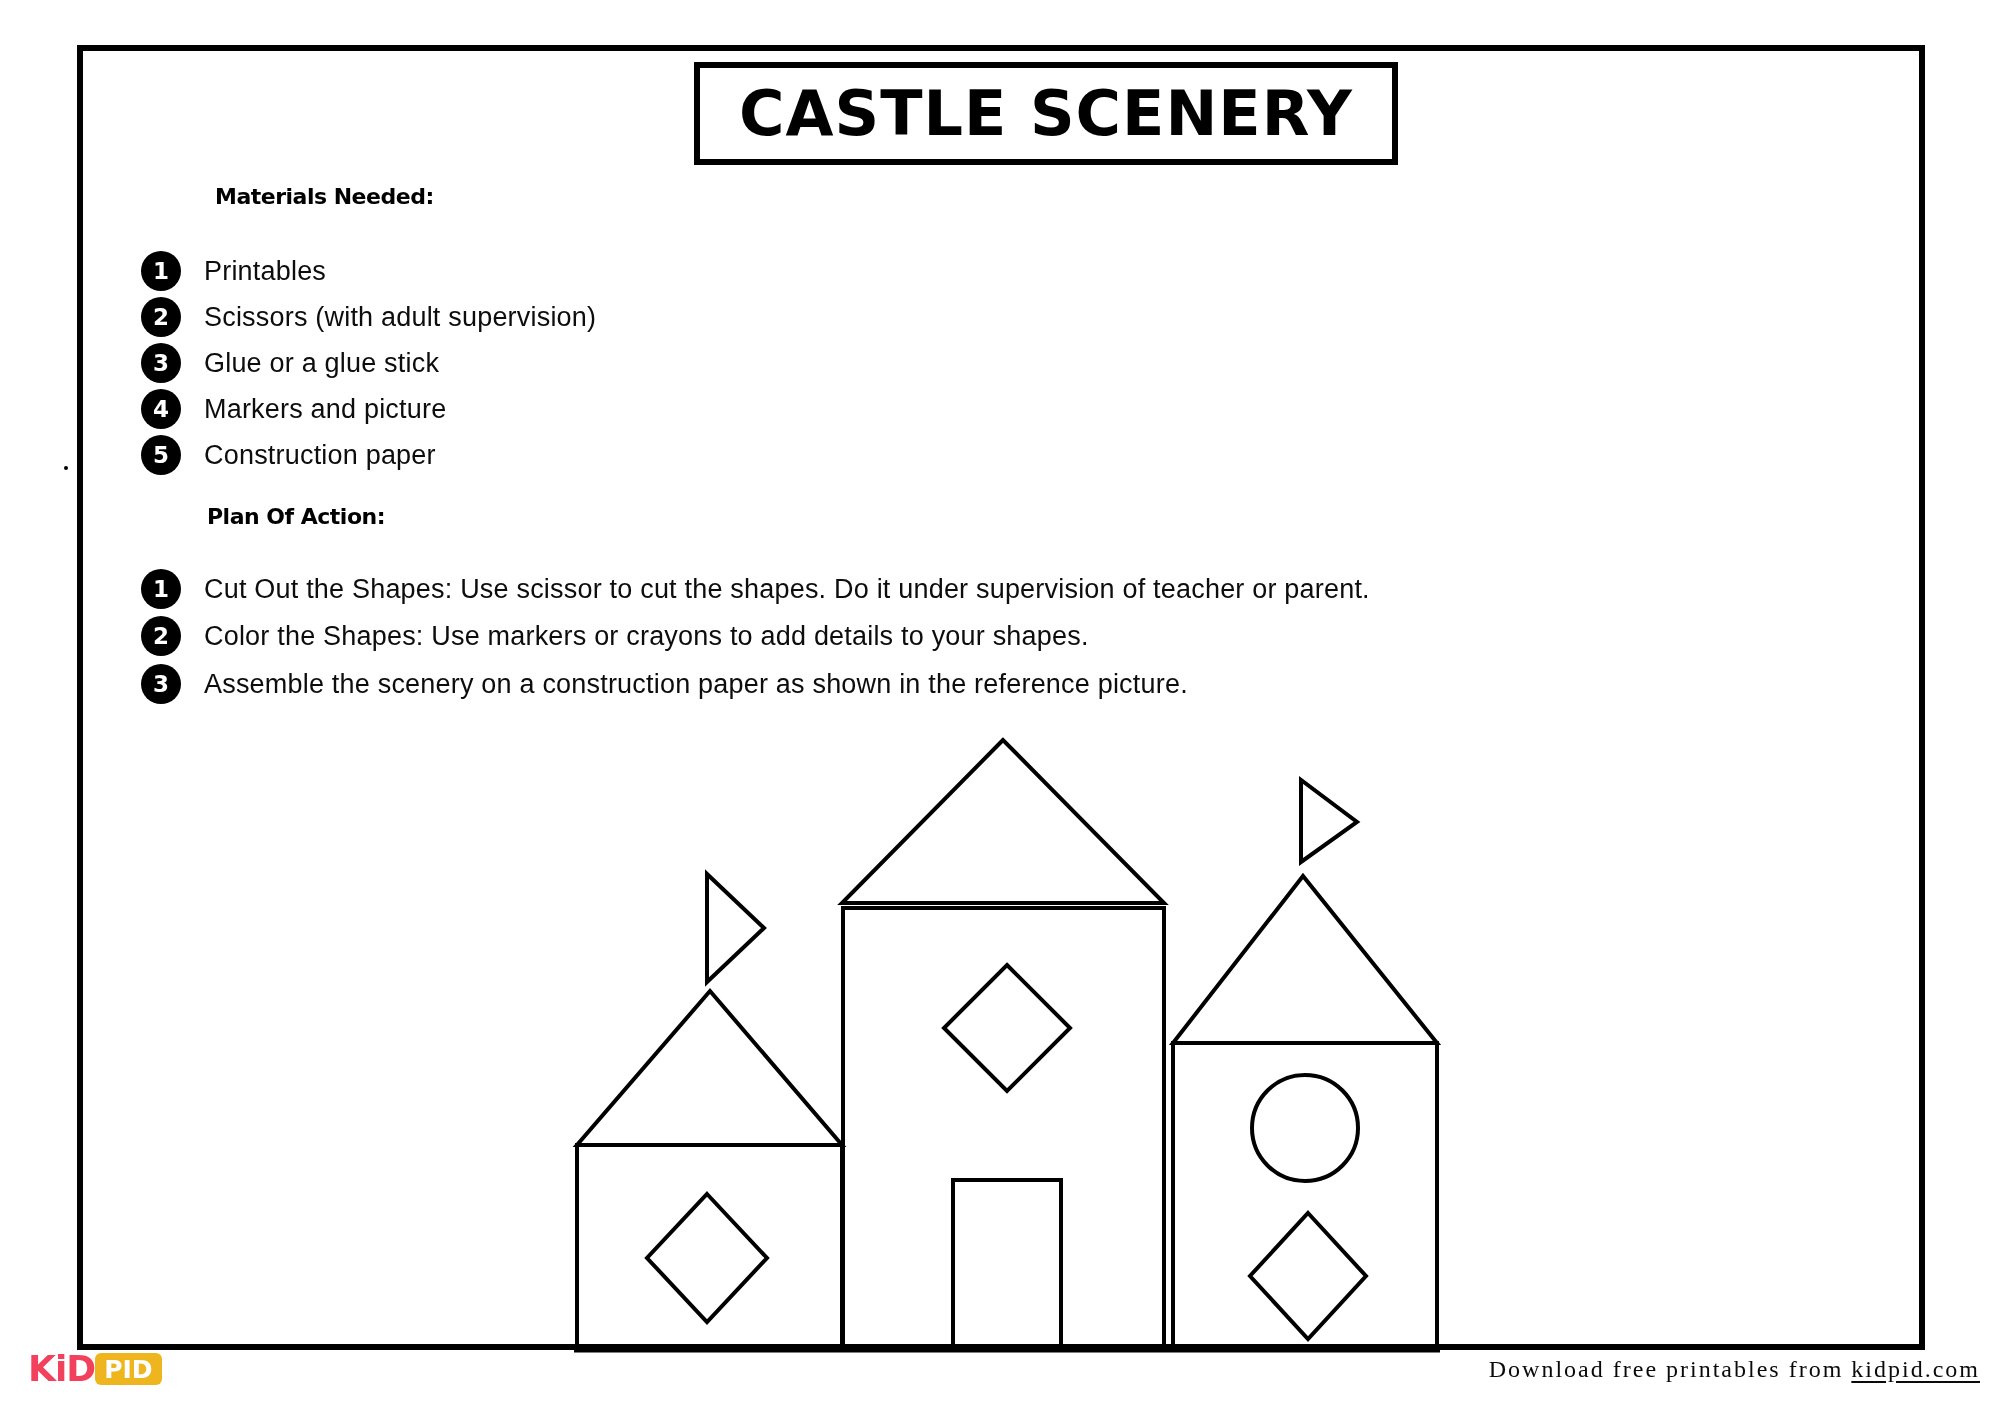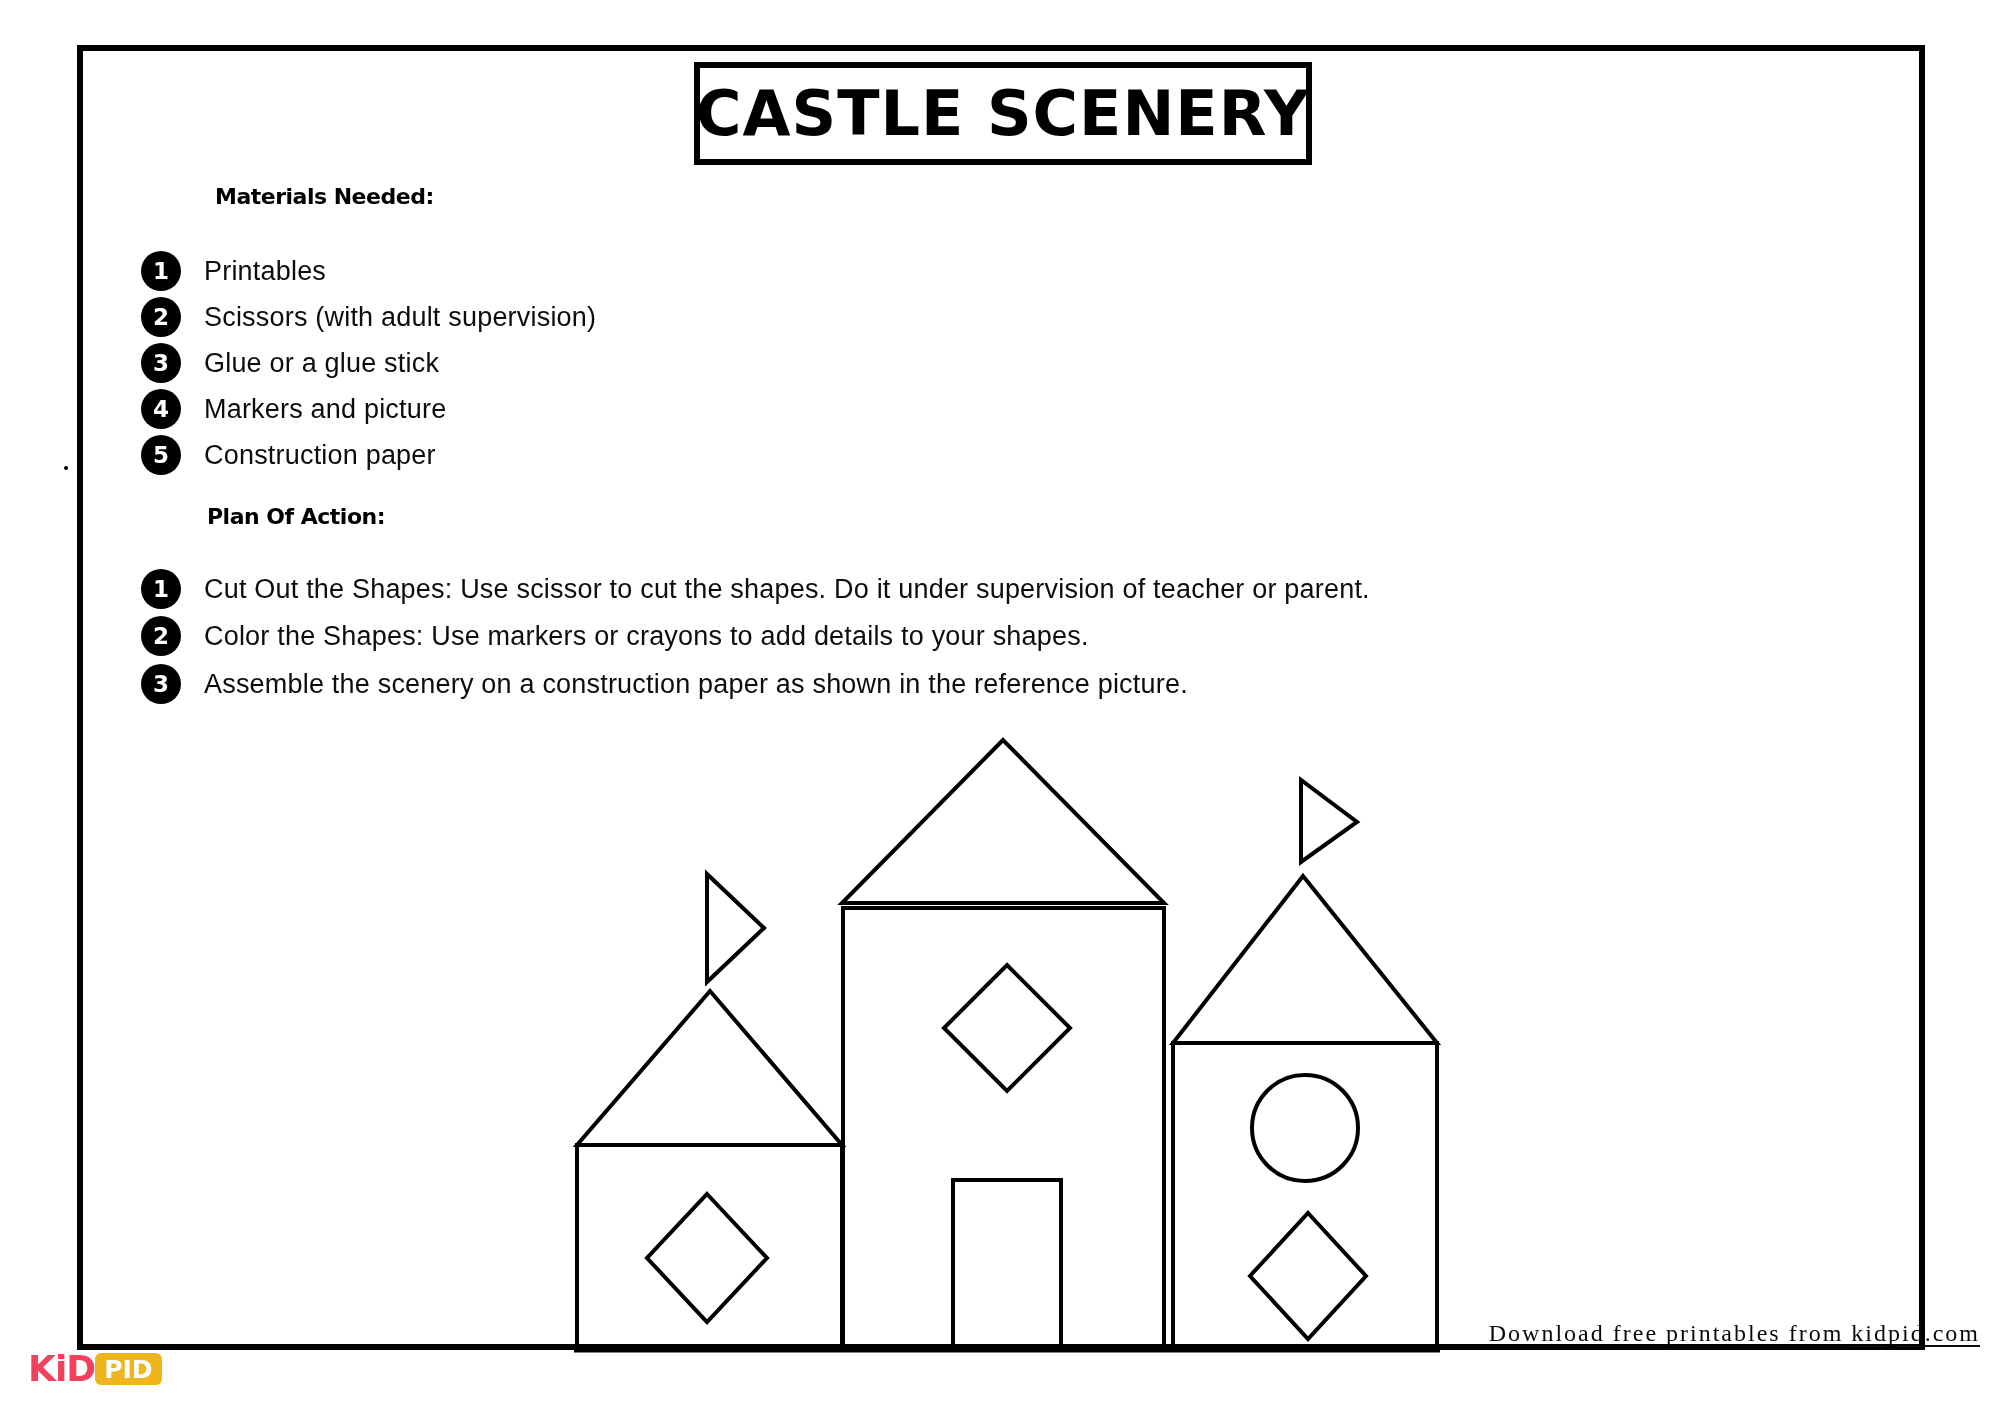--- a/index.html
+++ b/index.html
@@ -5,21 +5,21 @@
   html,body { margin:0; padding:0; background:#ffffff; }
   .page {
     position:relative; width:2000px; height:1414px; background:#ffffff;
     font-family:"Liberation Sans", sans-serif; color:#000; overflow:hidden;
   }
   .frame {
     position:absolute; left:77px; top:45px; width:1848px; height:1305px;
     border:6px solid #000; box-sizing:border-box; background:transparent;
   }
   .title-box {
-    position:absolute; left:694px; top:62px; width:618px; height:103px;
+    position:absolute; left:694px; top:62px; width:704px; height:103px;
     border:6px solid #000; box-sizing:border-box; background:#fff;
     display:flex; align-items:center; justify-content:center;
     font-family:"DejaVu Sans", sans-serif; font-weight:900;
     font-size:62px; letter-spacing:1px; white-space:nowrap;
   }
   .section-heading {
     position:absolute; font-family:"DejaVu Sans", sans-serif;
     font-weight:800; font-size:22px; letter-spacing:-0.5px; white-space:nowrap;margin-left:47px;
   }
   #materials-heading { left:168px; top:184px; }
@@ -48,21 +48,21 @@
   .logo-kid {
     font-family:"DejaVu Sans", sans-serif; font-weight:900; font-size:36px;
     line-height:0.92; letter-spacing:-1px;
   }
   .logo-pid {
     font-family:"DejaVu Sans", sans-serif; font-weight:900; font-size:25px;
     line-height:1; color:#fff; padding:4px 9px 3px; border-radius:6px;
     letter-spacing:0;
   }
   .download-line {
-    position:absolute; right:20px; top:1320px;
+    position:absolute; right:20px; top:1356px;
     font-family:"Liberation Serif", serif; font-size:24px;
     letter-spacing:2px; white-space:nowrap; color:#0a0a0a;
   }
   .download-line .link { text-decoration:underline; text-underline-offset:4px; }
 </style>
 </head>
 <body>
 
 <div class="page">
 

